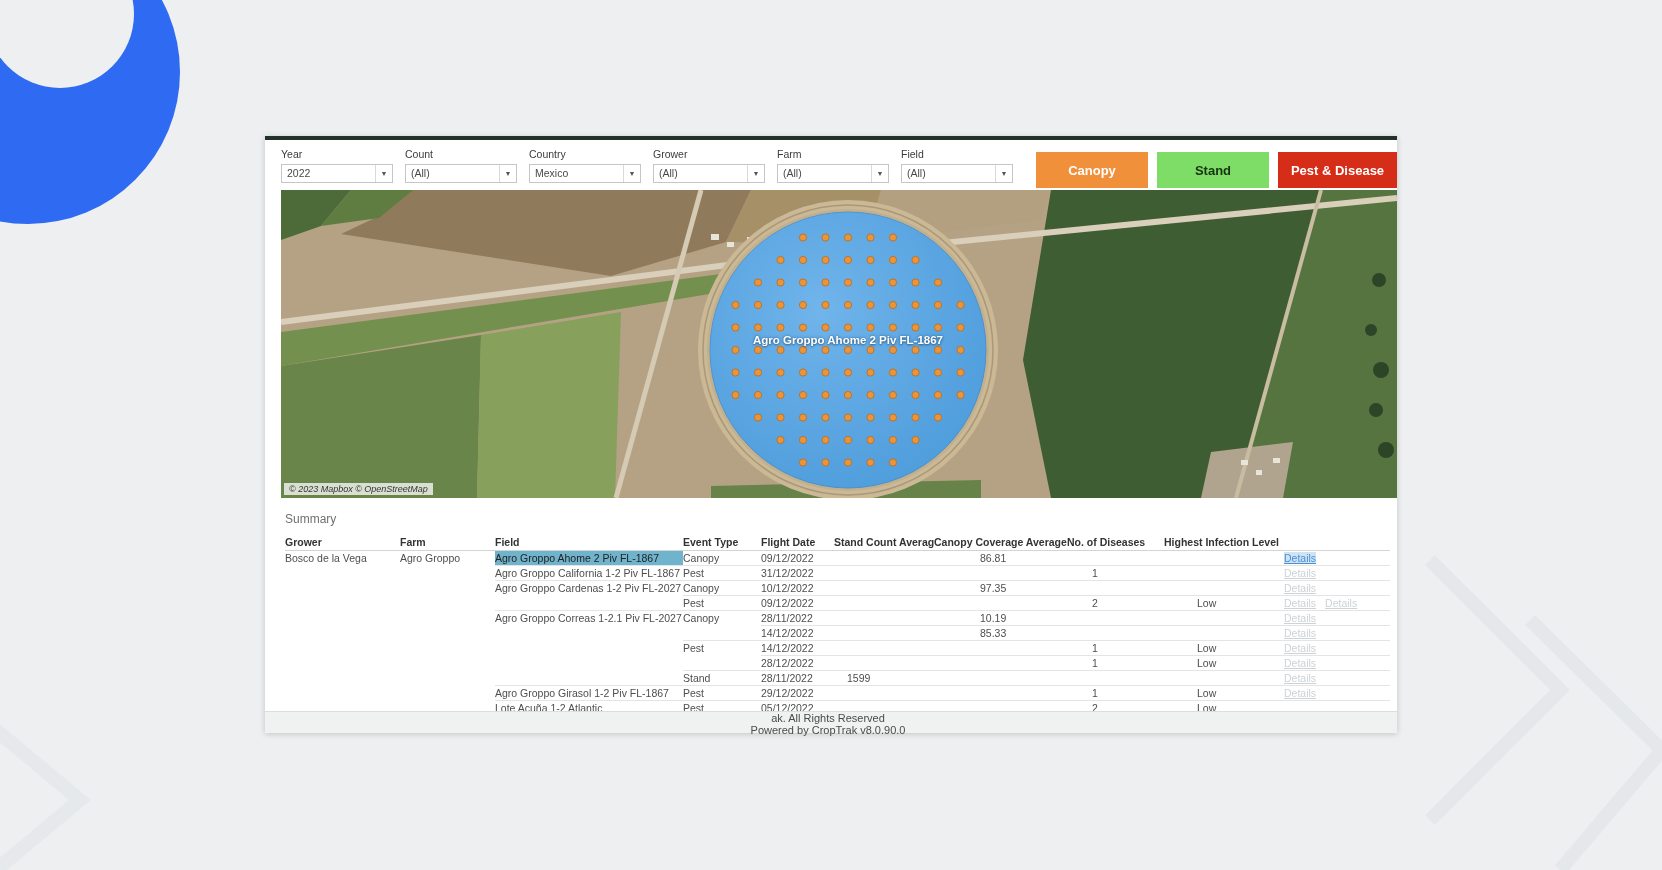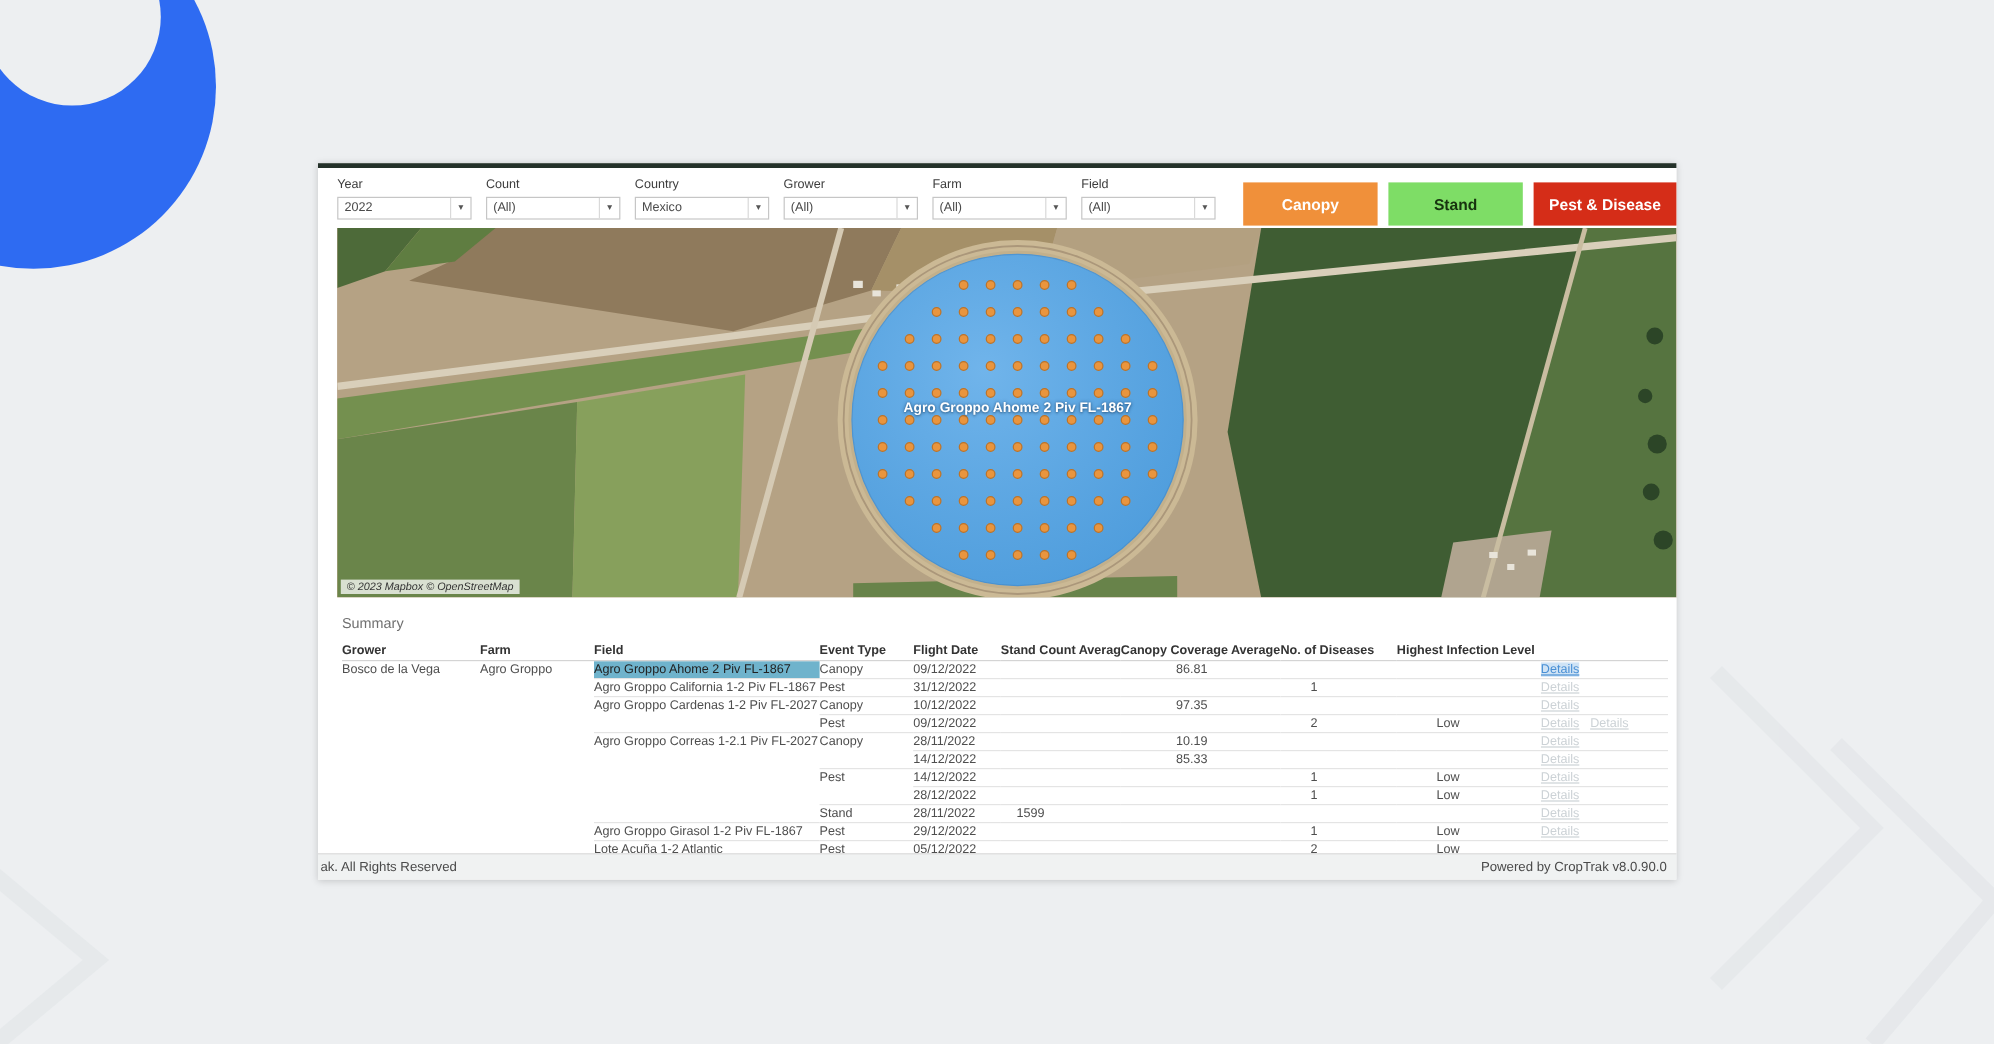--- a/index.html
+++ b/index.html
@@ -64,20 +64,21 @@
   td.c-infection{padding-left:33px;}
   .details-link{cursor:pointer;text-decoration:underline;color:#ccd2d6;font-size:10.5px;}
   .details-link.sel{color:#4a90d5;background:#cfe3f5;}
   .details-link + .details-link{margin-left:9px;}
   
   .app-footer{
     position:absolute;left:0;bottom:0;width:100%;height:22px;background:#f0f2f2;
     border-top:1px solid #dddddd;font-size:11px;color:#4a4a4a;
     display:flex;align-items:center;justify-content:space-between;box-sizing:border-box;
     padding:0 8px 0 2px;
+    flex-direction:column;
   }
 </style>
 </head>
 <body>
 
 <svg class="deco" width="280" height="280" style="left:0;top:0;">
   <circle cx="28" cy="72" r="152" fill="#2e6bf2"></circle>
   <circle cx="60" cy="14" r="74" fill="#edeff1"></circle>
 </svg>
 <svg class="deco" width="1662" height="870" style="left:0;top:0;">

